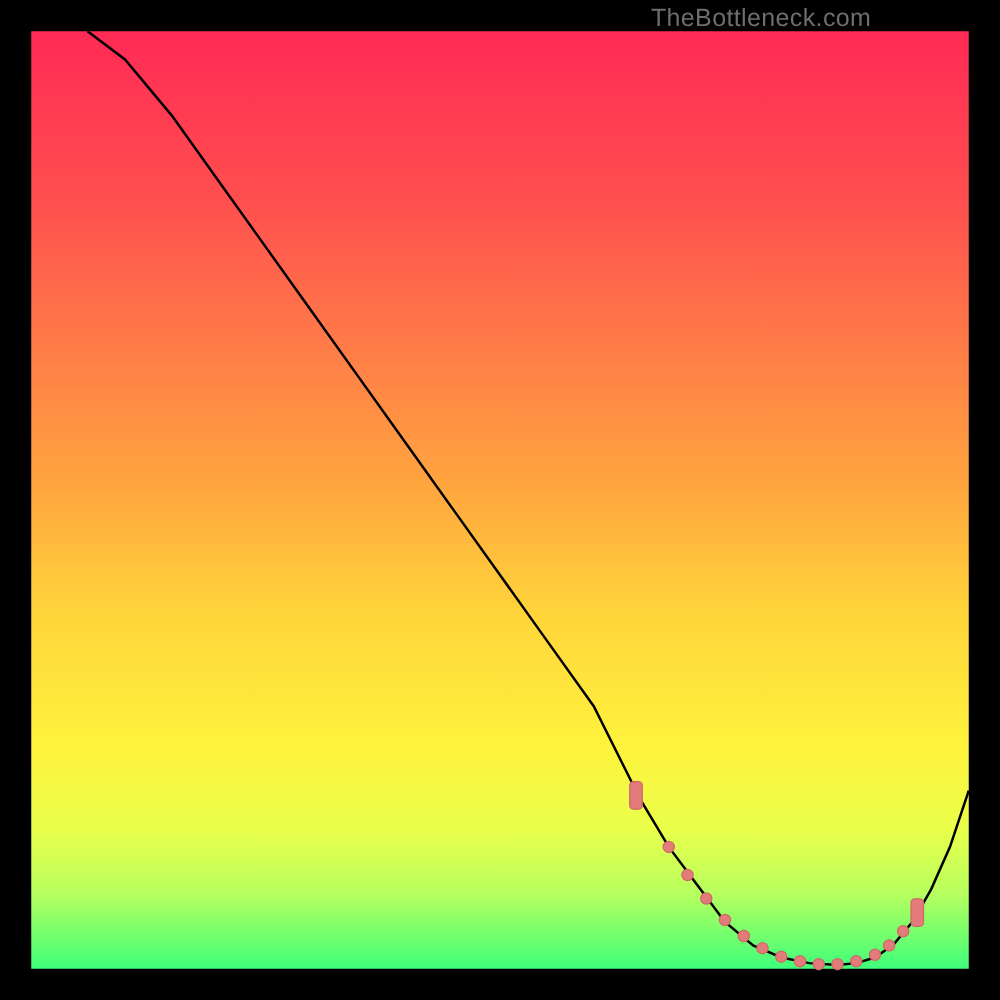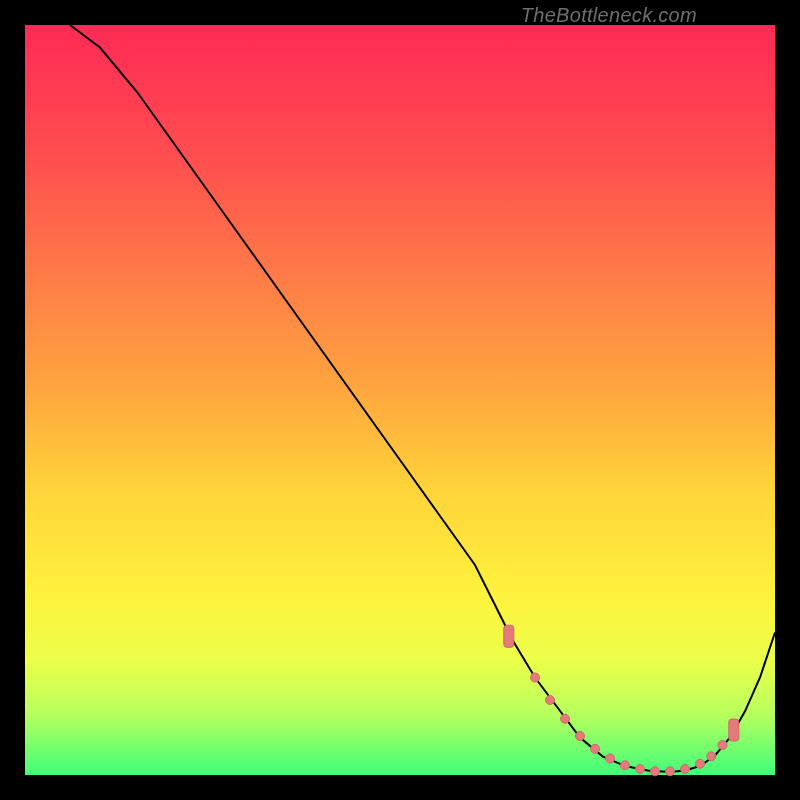--- a/index.html
+++ b/index.html
@@ -8,21 +8,20 @@
     width: 800px;
     height: 800px;
     background: #000000;
     font-family: Arial, Helvetica, sans-serif;
     overflow: hidden;
   }
   .stage {
     position: relative;
     width: 715px;
     height: 800px;
-    font-style: italic;
   }
   .plot-area {
     position: absolute;
     left: 25px;
     top: 25px;
     width: 750px;
     height: 750px;
     background: linear-gradient(
       to bottom,
       #ff2a55 0%,

